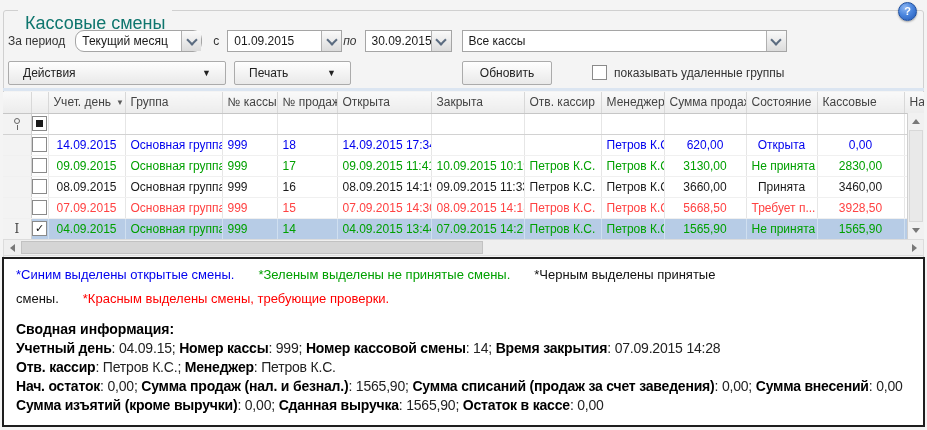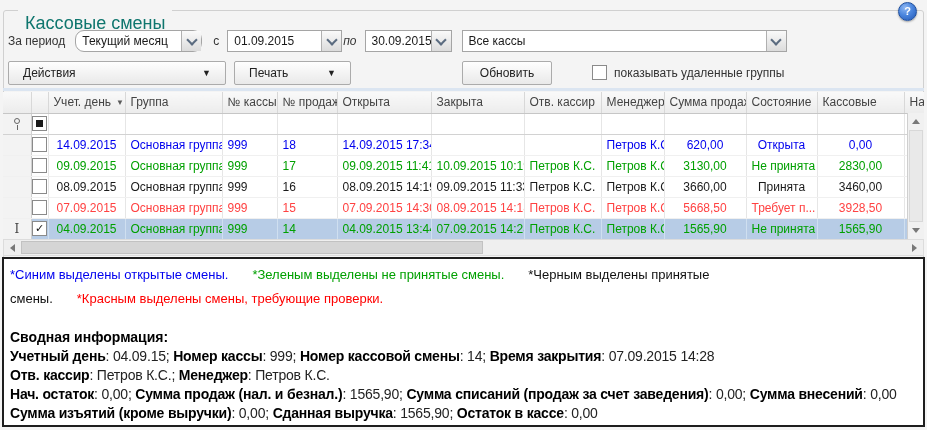--- a/index.html
+++ b/index.html
@@ -75,24 +75,24 @@
   .tri-down{width:0;height:0;border-left:4px solid transparent;border-right:4px solid transparent;border-top:5px solid #787878;}
   .tri-left{width:0;height:0;border-top:4px solid transparent;border-bottom:4px solid transparent;border-right:5px solid #787878;}
   .tri-right{width:0;height:0;border-top:4px solid transparent;border-bottom:4px solid transparent;border-left:5px solid #787878;}
   
   .hscroll{position:absolute;left:3px;right:3px;top:239px;height:17px;background:#efefef;border:1px solid #dcdcdc;box-sizing:border-box;z-index:2;}
   .hbtn{position:absolute;top:0;width:17px;height:15px;display:flex;align-items:center;justify-content:center;cursor:pointer;}
   .hbtn.left{left:0;} .hbtn.right{right:0;}
   .hthumb{position:absolute;left:17px;width:460px;top:1px;bottom:1px;background:#d5d5d5;border:1px solid #c2c2c2;cursor:grab;}
   
   .panel{position:absolute;left:2px;right:2px;top:257px;height:170px;background:#fff;border:2px solid #1e1e1e;box-sizing:border-box;
-    padding:4px 6px;z-index:2;overflow:hidden;}
+    padding:4px 12px;z-index:2;overflow:hidden;}
   .legend{font-size:13px;line-height:24px;padding-right:84px;margin-bottom:3px;}
   .legend-item{margin-right:24px;white-space:normal;}
-  .sum-title{font-size:14px;font-weight:bold;color:#000;line-height:19px;margin-top:17px;}
+  .sum-title{font-size:14px;font-weight:bold;color:#000;line-height:19px;margin-top:9px;}
   .sline{font-size:14px;line-height:19px;color:#222;letter-spacing:-0.2px;}
   .sline b{color:#000;}
 </style>
 </head>
 <body>
 
 <div class="groupbox"></div>
 <div class="page-title">Кассовые смены</div>
 <div class="help"><span>?</span></div>
 

